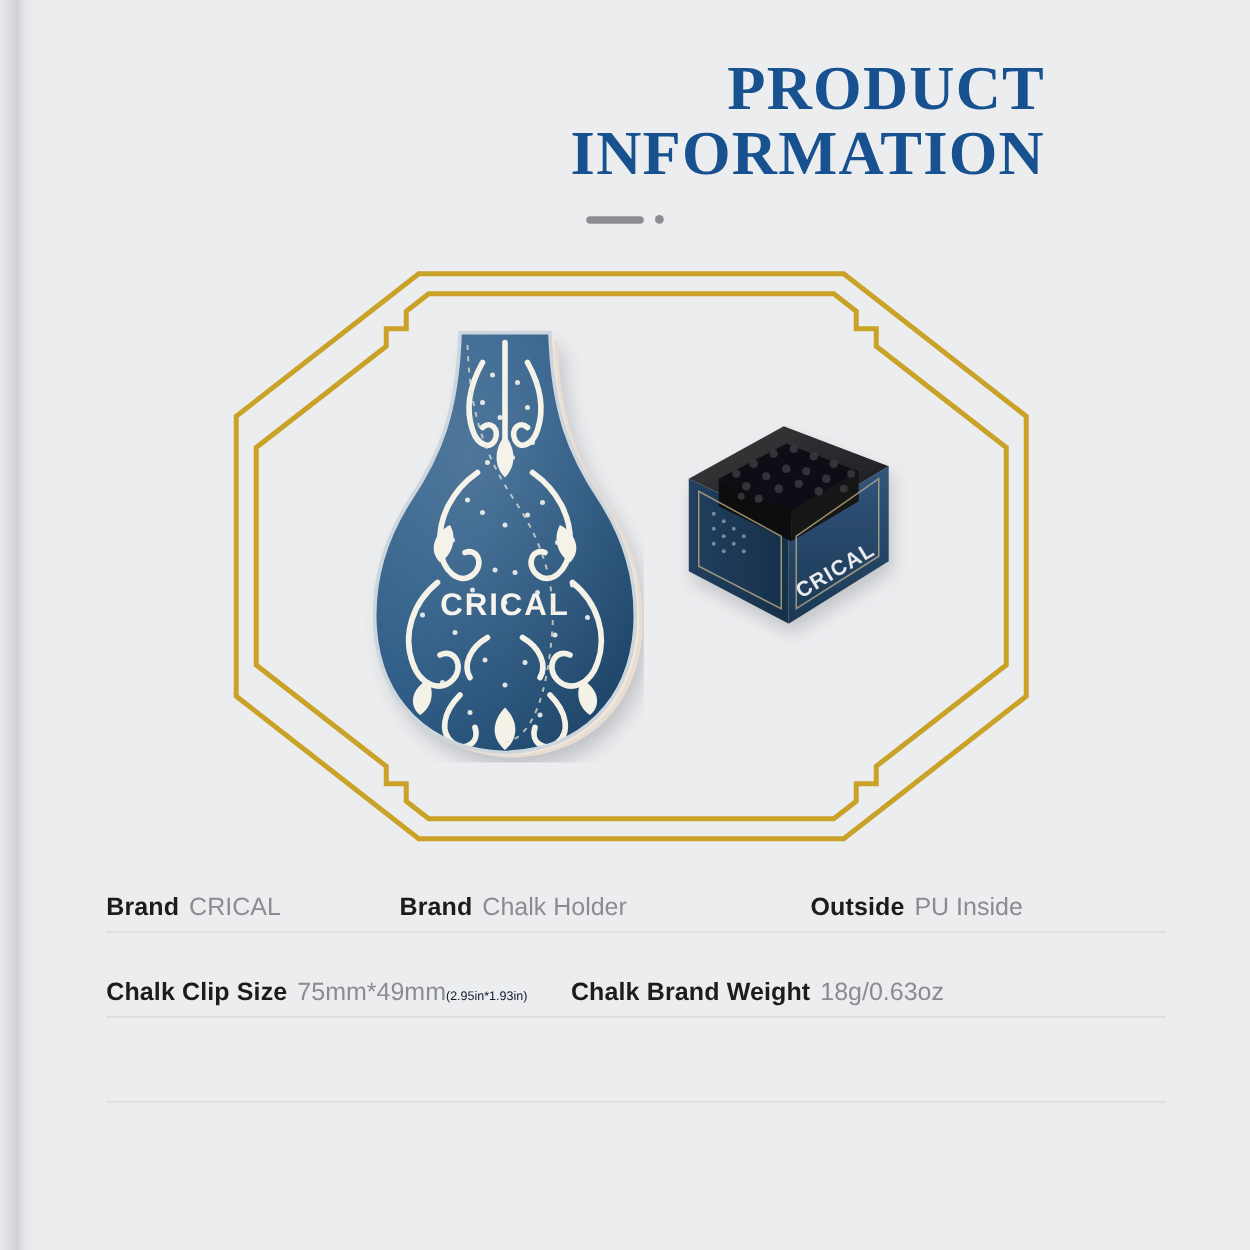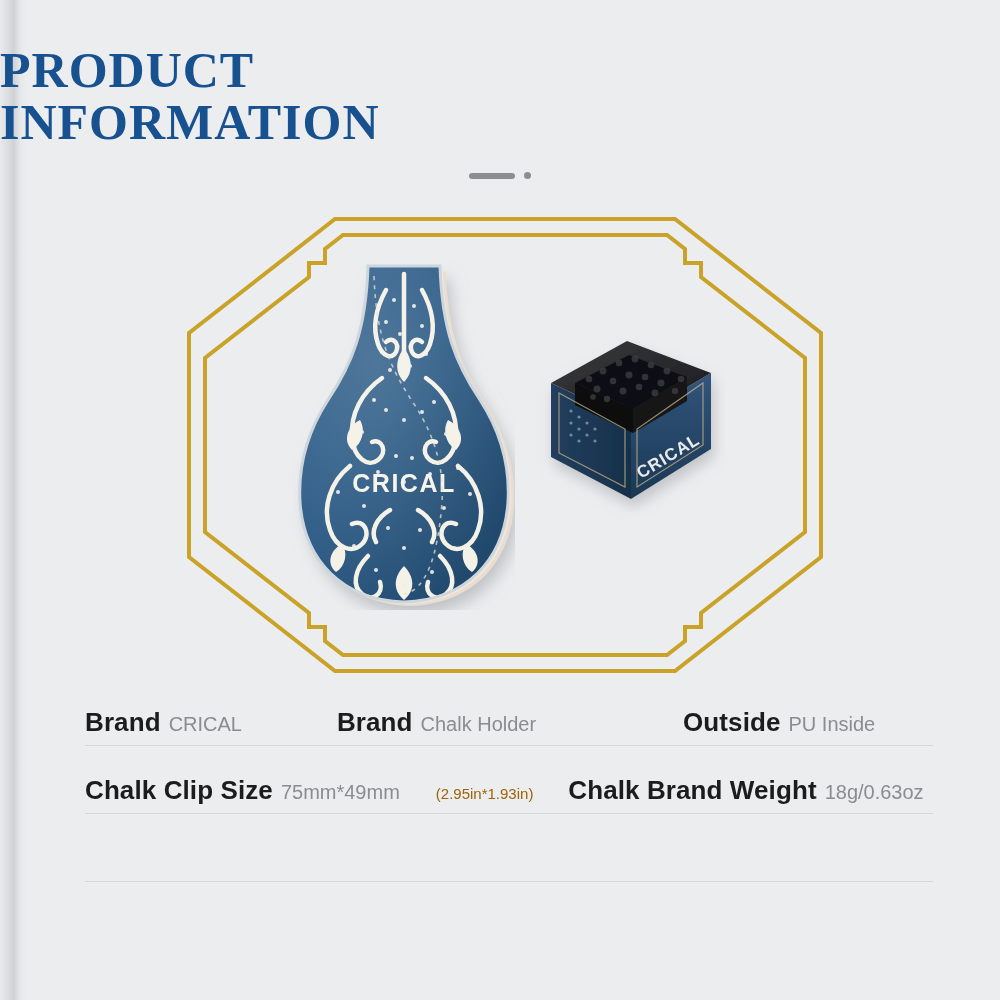--- a/index.html
+++ b/index.html
@@ -11,21 +11,21 @@
   }
   
   #edge-shadow{
     position:absolute;left:0;top:0;width:26px;height:1000px;
     background:linear-gradient(to right,#e9eaec 0%,#d8dadd 38%,#cfd1d4 52%,#e6e7e9 78%,#ecedef 100%);
     pointer-events:none;
   }
   #page{position:absolute;inset:0;}
 
   
-  #title-block{position:absolute;left:0;top:44px;width:836px;text-align:left;}
+  #title-block{position:absolute;left:0;top:44px;width:836px;text-align:right;}
   .title-line{
     font-family:"Liberation Serif","DejaVu Serif",serif;
     font-weight:700;color:#17518f;letter-spacing:1px;
     font-size:50px;line-height:52px;
   }
   #deco{position:absolute;left:0;top:172px;width:1000px;
         display:flex;align-items:center;justify-content:center;gap:9px;}
   #deco .bar{width:46px;height:6px;border-radius:3px;background:#8b8d90;}
   #deco .dot{width:7px;height:7px;border-radius:50%;background:#8b8d90;}
 
@@ -35,23 +35,23 @@
 
   #products{position:absolute;left:0;top:0;width:640px;height:460px;}
   #clip-wrap{position:absolute;left:105px;top:45px;width:225px;height:350px;}
   #box-wrap{position:absolute;left:350px;top:110px;width:190px;height:200px;}
 
   
   #specs{position:absolute;left:85px;top:700px;width:848px;}
   .spec-row{position:relative;height:68px;}
   .spec-line{position:absolute;left:0;right:0;bottom:22px;height:1px;background:#d6d7d9;}
   .spec-content{position:absolute;left:0;bottom:30px;white-space:nowrap;}
-  .lbl{font-weight:700;color:#1c1c1c;font-size:26px;letter-spacing:.1px;}
+  .lbl{font-weight:700;color:#1c1c1c;font-size:20px;letter-spacing:.1px;}
   .val{color:#8a8c8f;font-size:20px;}
-  .sub{color:#a16207;font-size:15px;padding-left:36px;}
+  .sub{color:#0f172a;font-size:10px;}
   .cell{display:inline-block;vertical-align:baseline;}
   .gap-a{display:inline-block;width:52px;}
   .gap-b{display:inline-block;width:86px;}
   .gap-c{display:inline-block;width:26px;}
   .sp{display:inline-block;width:8px;}
 </style>
 </head>
 <body>
 
 <div id="edge-shadow"></div>

